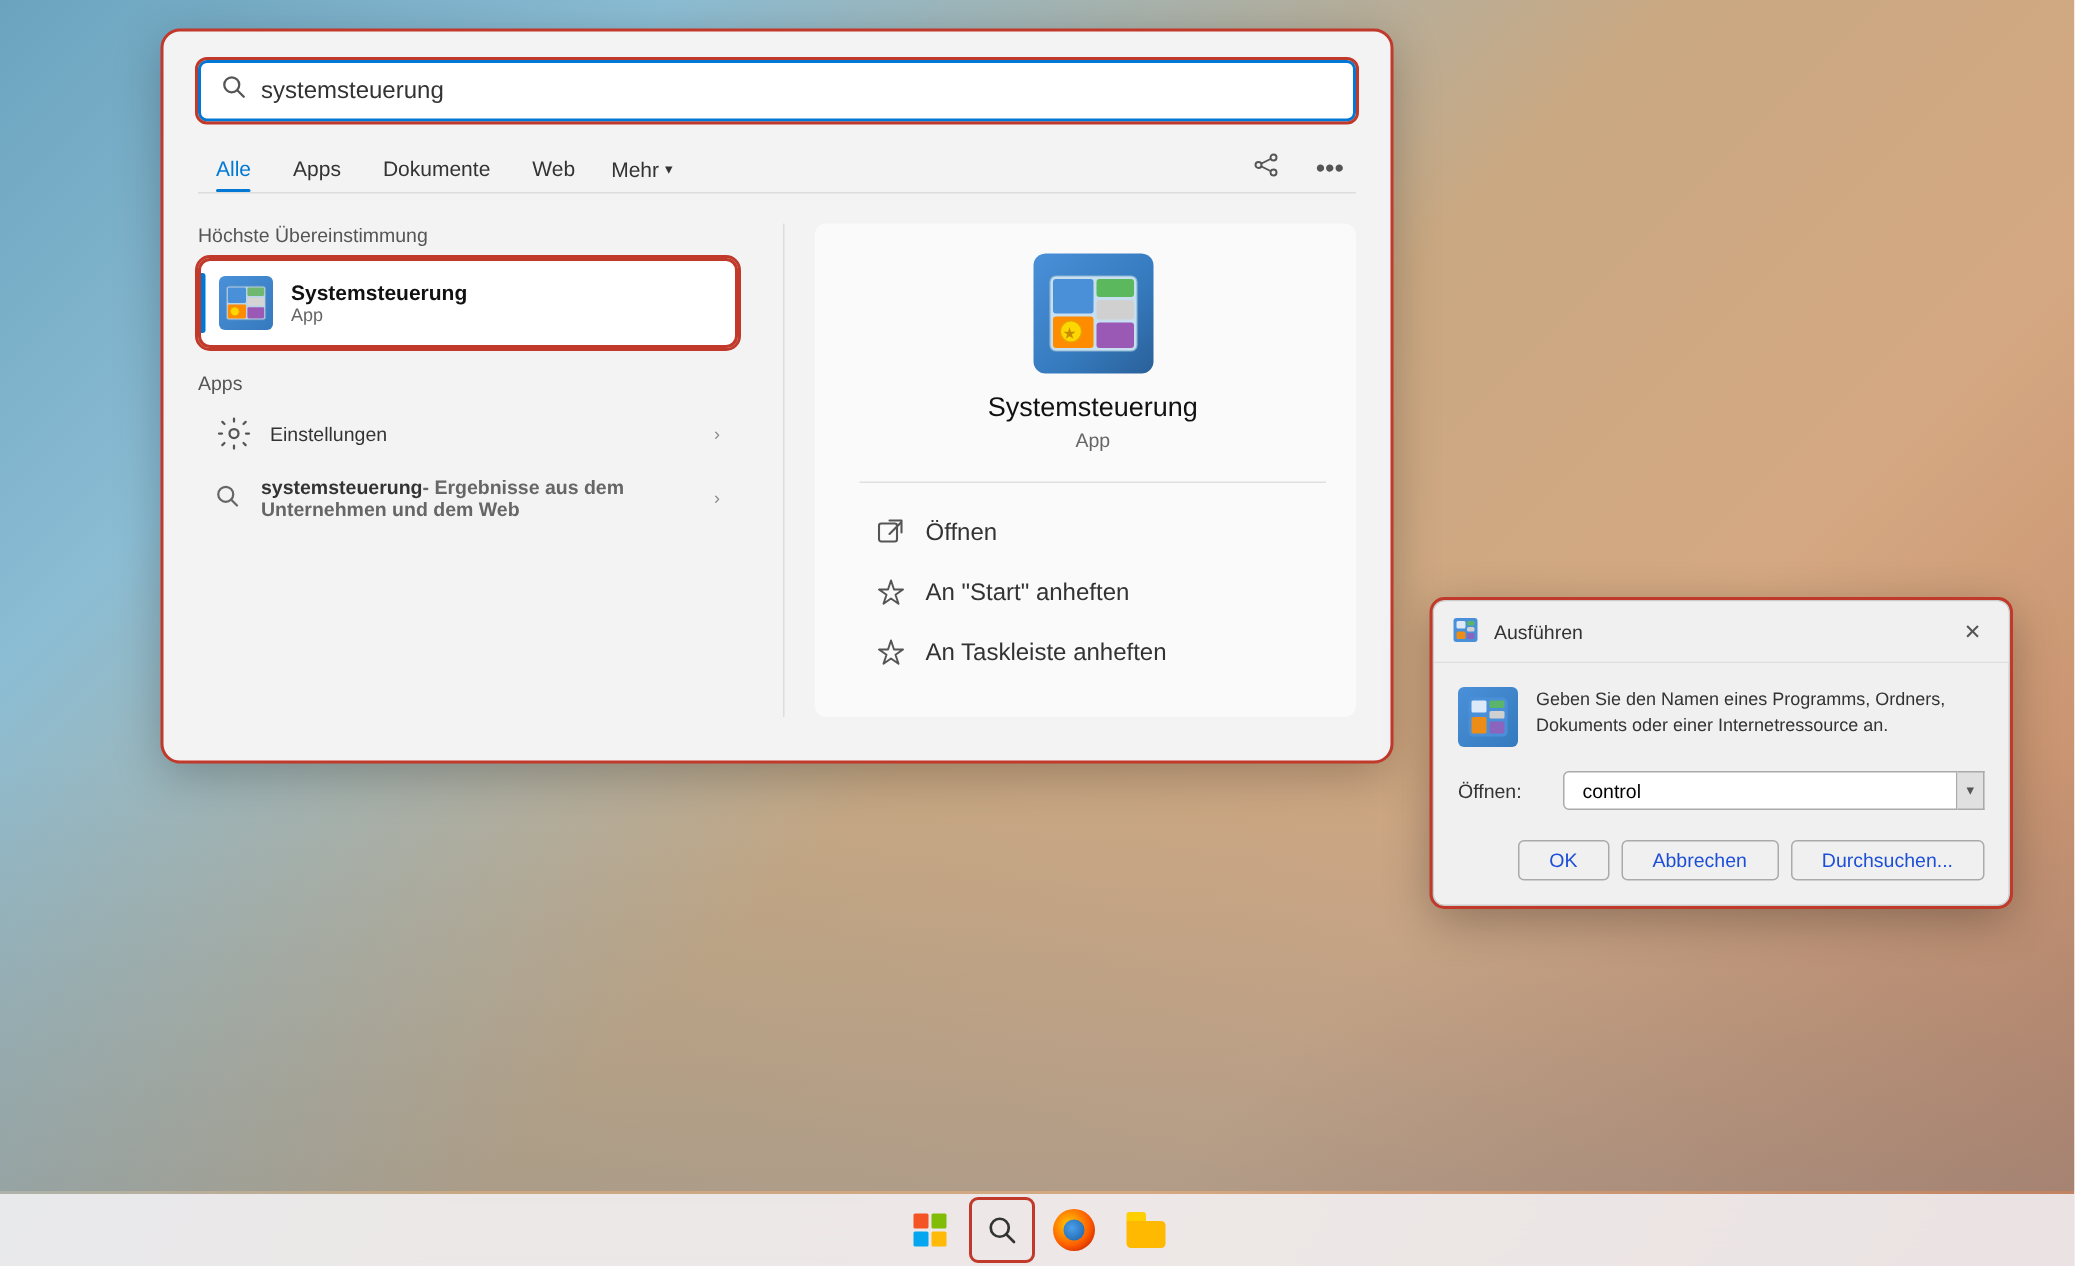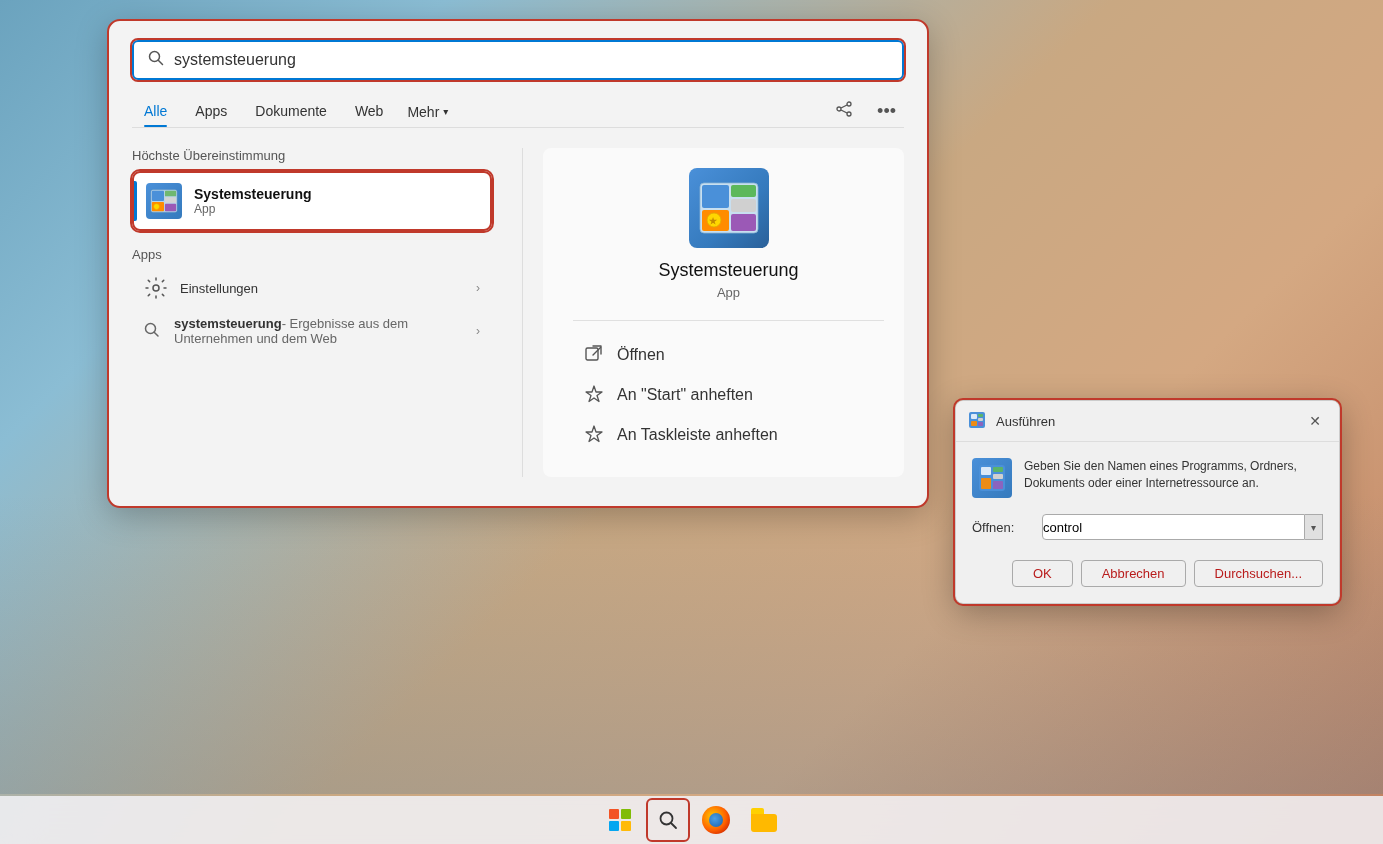--- a/index.html
+++ b/index.html
@@ -256,20 +256,21 @@
       height: 18px;
       margin-right: 12px;
       color: #666;
       flex-shrink: 0;
     }
 
     .web-search-text {
       font-size: 13px;
       color: #333;
       flex: 1;
+      font-weight: bold;
     }
 
     .web-search-text span {
       color: #666;
     }
 
     
     .divider-vertical {
       width: 1px;
       background: #ddd;
@@ -462,21 +463,21 @@
       font-size: 13px;
       color: #333;
       min-width: 60px;
       margin-right: 10px;
     }
 
     .run-dialog-input {
       flex: 1;
       border: 1px solid #aaa;
       border-radius: 4px;
-      padding: 4px 0;
+      padding: 4px 12px;
       font-size: 13px;
       font-family: 'Segoe UI', sans-serif;
       background: #fff;
     }
 
     .run-dialog-dropdown-arrow {
       background: #e0e0e0;
       border: 1px solid #aaa;
       border-left: none;
       padding: 4px 6px;
@@ -500,21 +501,21 @@
     }
 
     .run-btn {
       padding: 5px 20px;
       font-size: 13px;
       border: 1px solid #aaa;
       border-radius: 4px;
       cursor: pointer;
       background: #f0f0f0;
       font-family: 'Segoe UI', sans-serif;
-      color: #b91c1c;
+      color: #1d4ed8;
     }
 
     .run-btn-ok {
       background: #f0f0f0;
     }
 
     
     .win-logo {
       width: 22px;
       height: 22px;

